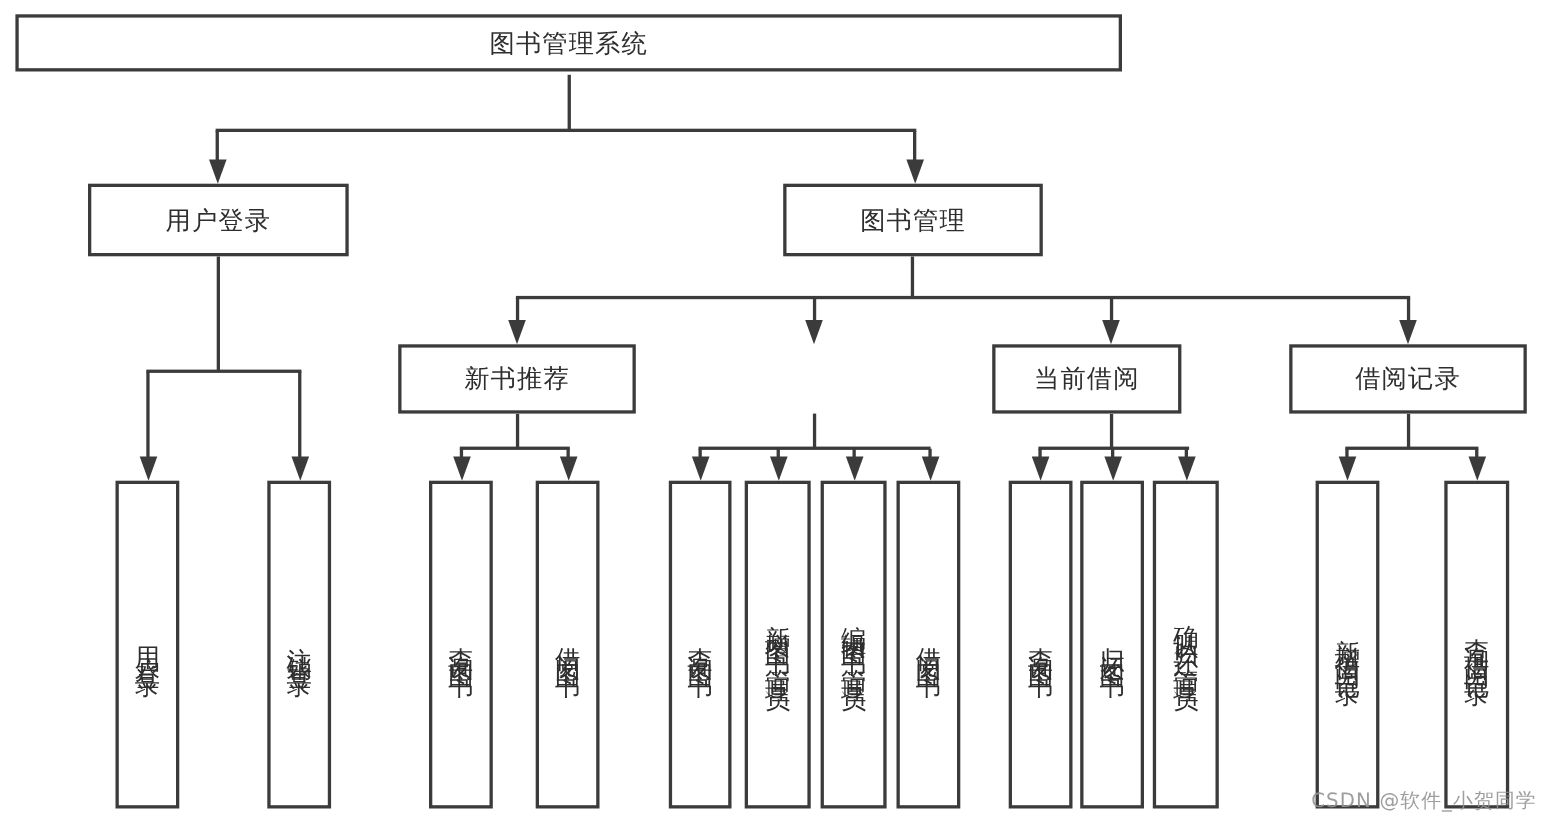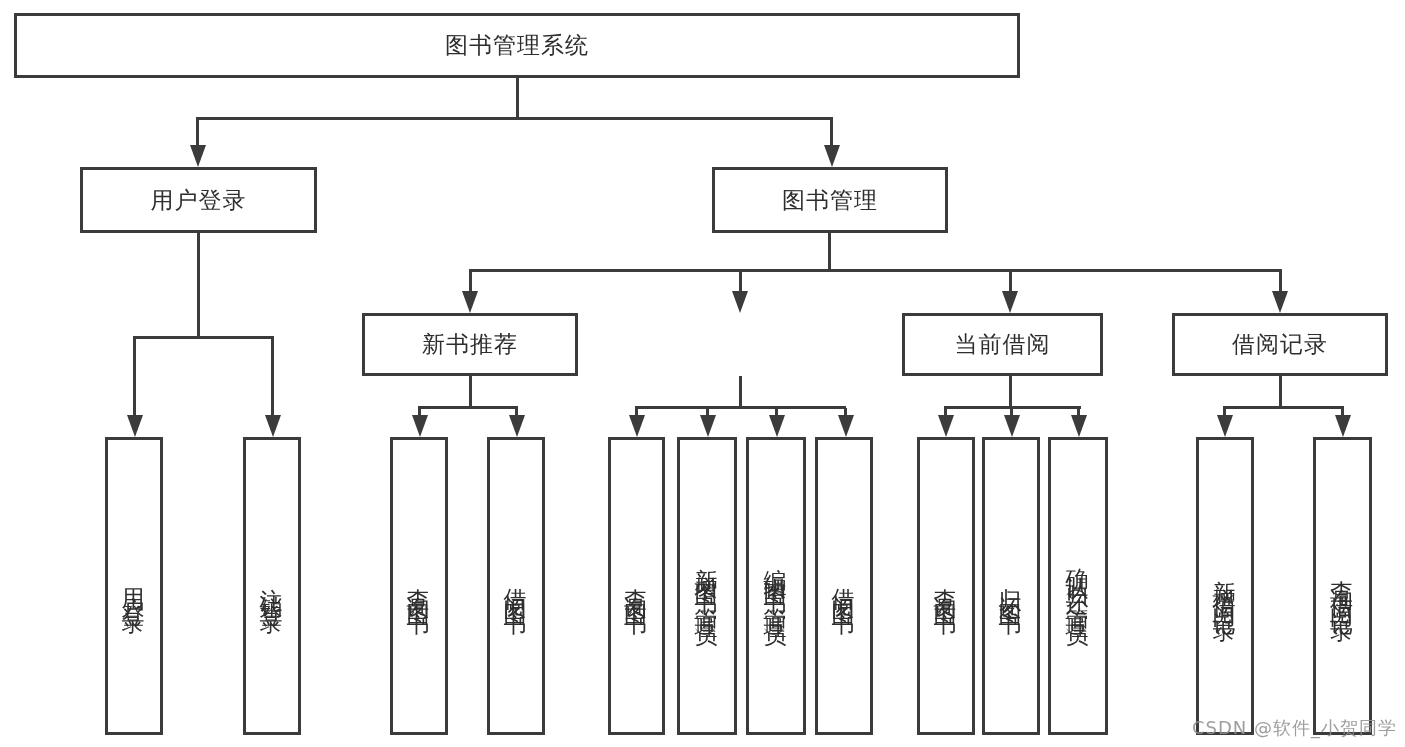--- a/index.html
+++ b/index.html
@@ -101,25 +101,25 @@
     <div class="arrow" style="left: 509px; top: 415px;"></div>
     <div class="arrow" style="left: 629px; top: 415px;"></div>
     <div class="arrow" style="left: 700px; top: 415px;"></div>
     <div class="arrow" style="left: 769px; top: 415px;"></div>
     <div class="arrow" style="left: 838px; top: 415px;"></div>
     <div class="arrow" style="left: 938px; top: 415px;"></div>
     <div class="arrow" style="left: 1004px; top: 415px;"></div>
     <div class="arrow" style="left: 1071px; top: 415px;"></div>
     <div class="arrow" style="left: 1217px; top: 415px;"></div>
     <div class="arrow" style="left: 1335px; top: 415px;"></div>
-    <div class="node h" style="left: 14px; top: 13px; width: 1006px; height: 65px;">图书管理系统</div>
+    <div class="node h" style="left: 14px; top: 13px; width: 1006px; height: 52px;">图书管理系统</div>
     <div class="node h" style="left: 80px; top: 167px; width: 237px; height: 66px;">用户登录</div>
     <div class="node h" style="left: 362px; top: 313px; width: 216px; height: 63px;">新书推荐</div>
     <div class="node h" style="left: 712px; top: 167px; width: 236px; height: 66px;">图书管理</div>
-    <div class="node h" style="left: 902px; top: 313px; width: 201px; height: 63px;">当前借阅</div>
+    <div class="node h" style="left: 902px; top: 313px; width: 172px; height: 63px;">当前借阅</div>
     <div class="node h" style="left: 1172px; top: 313px; width: 216px; height: 63px;">借阅记录</div>
     <div class="node v" style="left: 105px; top: 437px; width: 58px; height: 298px;">用户登录</div>
     <div class="node v" style="left: 243px; top: 437px; width: 58px; height: 298px;">注销登录</div>
     <div class="node v" style="left: 390px; top: 437px; width: 58px; height: 298px;">查询图书</div>
     <div class="node v" style="left: 487px; top: 437px; width: 58px; height: 298px;">借阅图书</div>
     <div class="node v" style="left: 608px; top: 437px; width: 57px; height: 298px;">查询图书</div>
     <div class="node v" style="left: 677px; top: 437px; width: 60px; height: 298px;">新增图书（管理员）</div>
     <div class="node v" style="left: 746px; top: 437px; width: 60px; height: 298px;">编辑图书（管理员）</div>
     <div class="node v" style="left: 815px; top: 437px; width: 58px; height: 298px;">借阅图书</div>
     <div class="node v" style="left: 917px; top: 437px; width: 58px; height: 298px;">查询图书</div>

